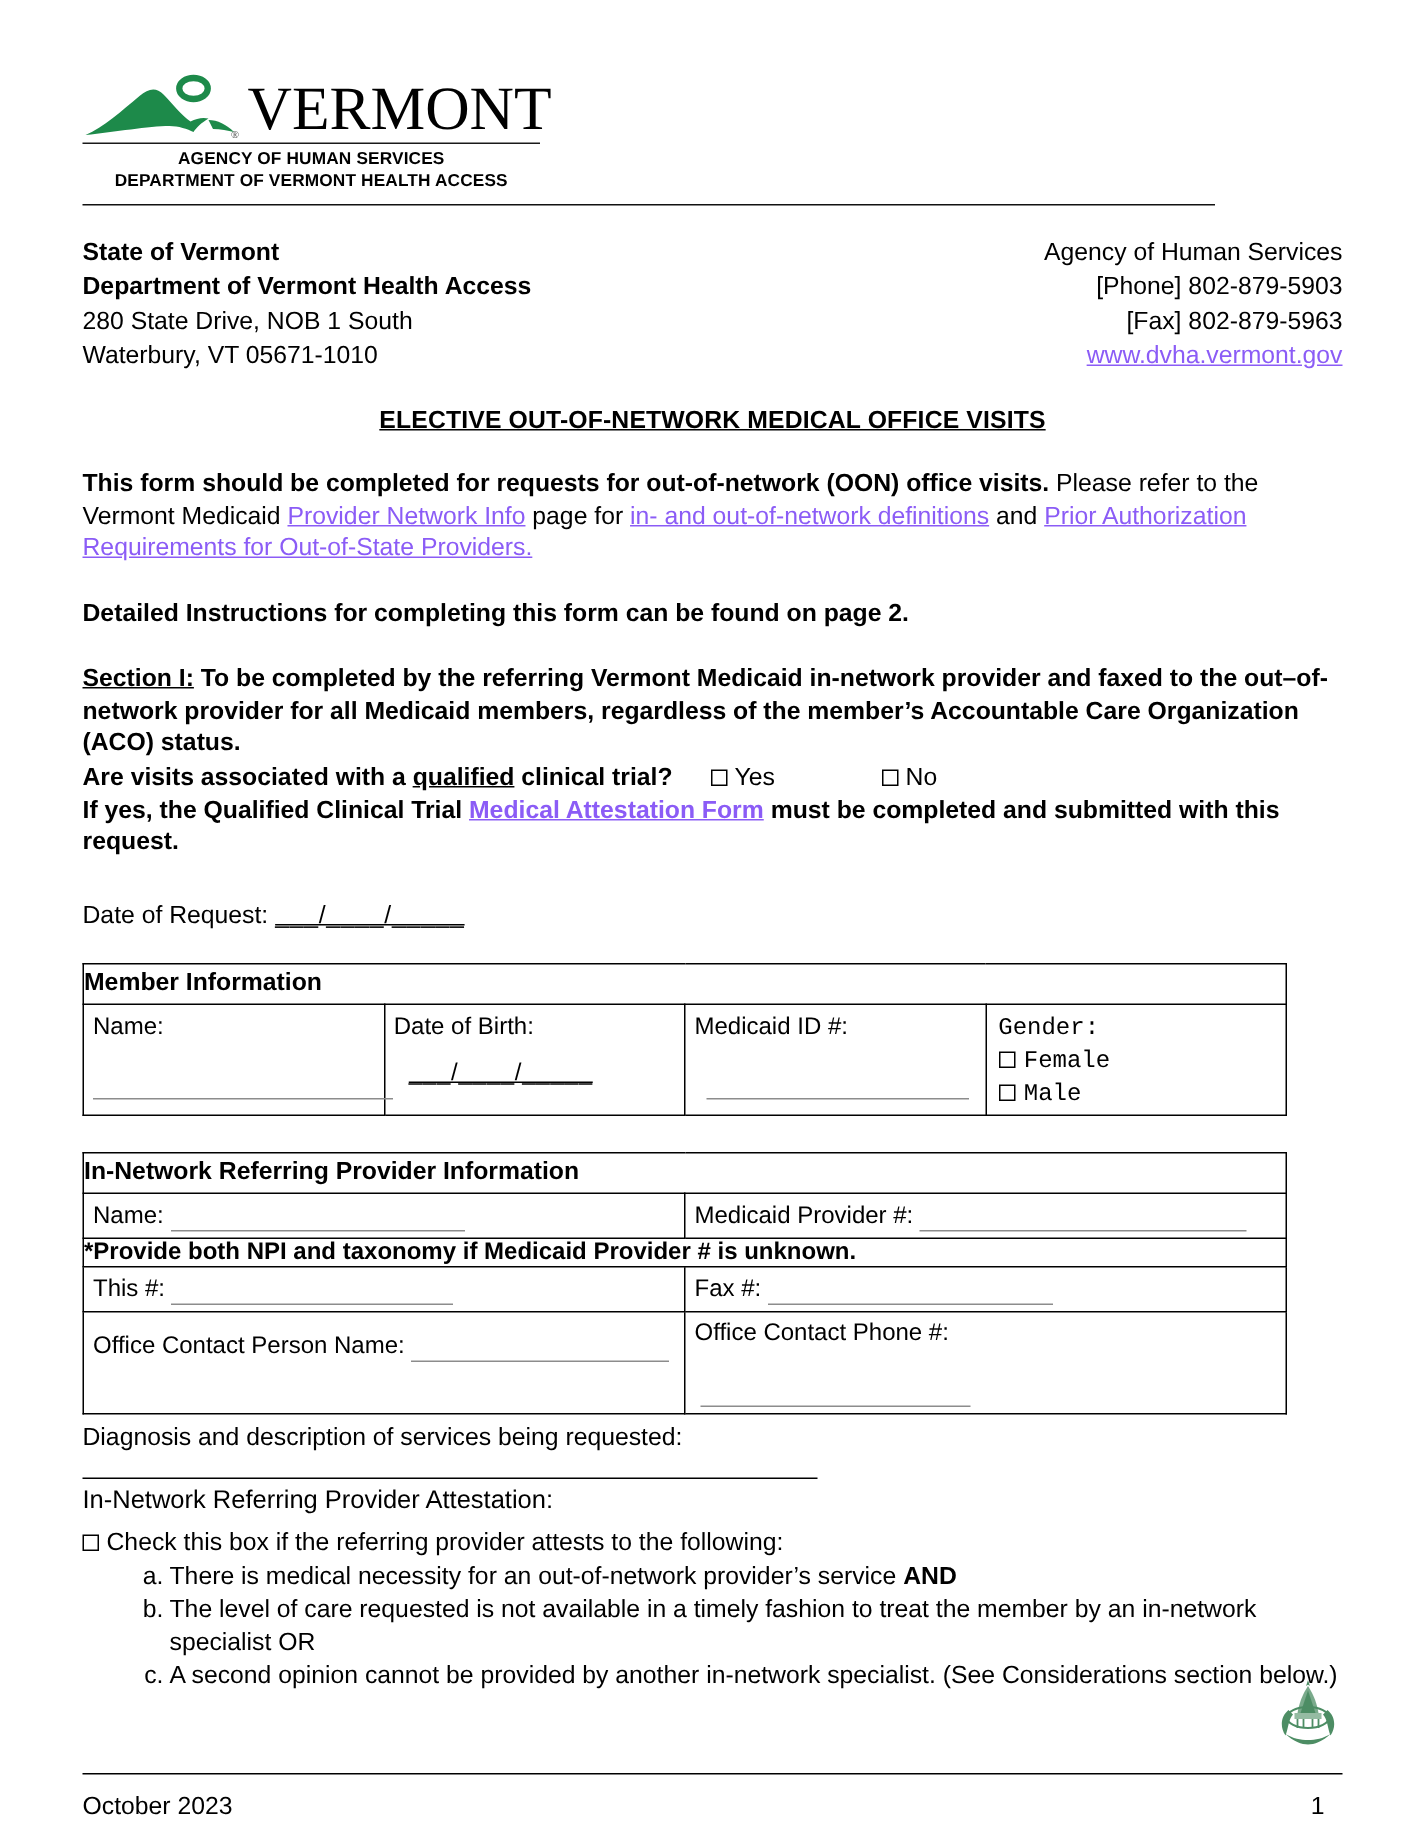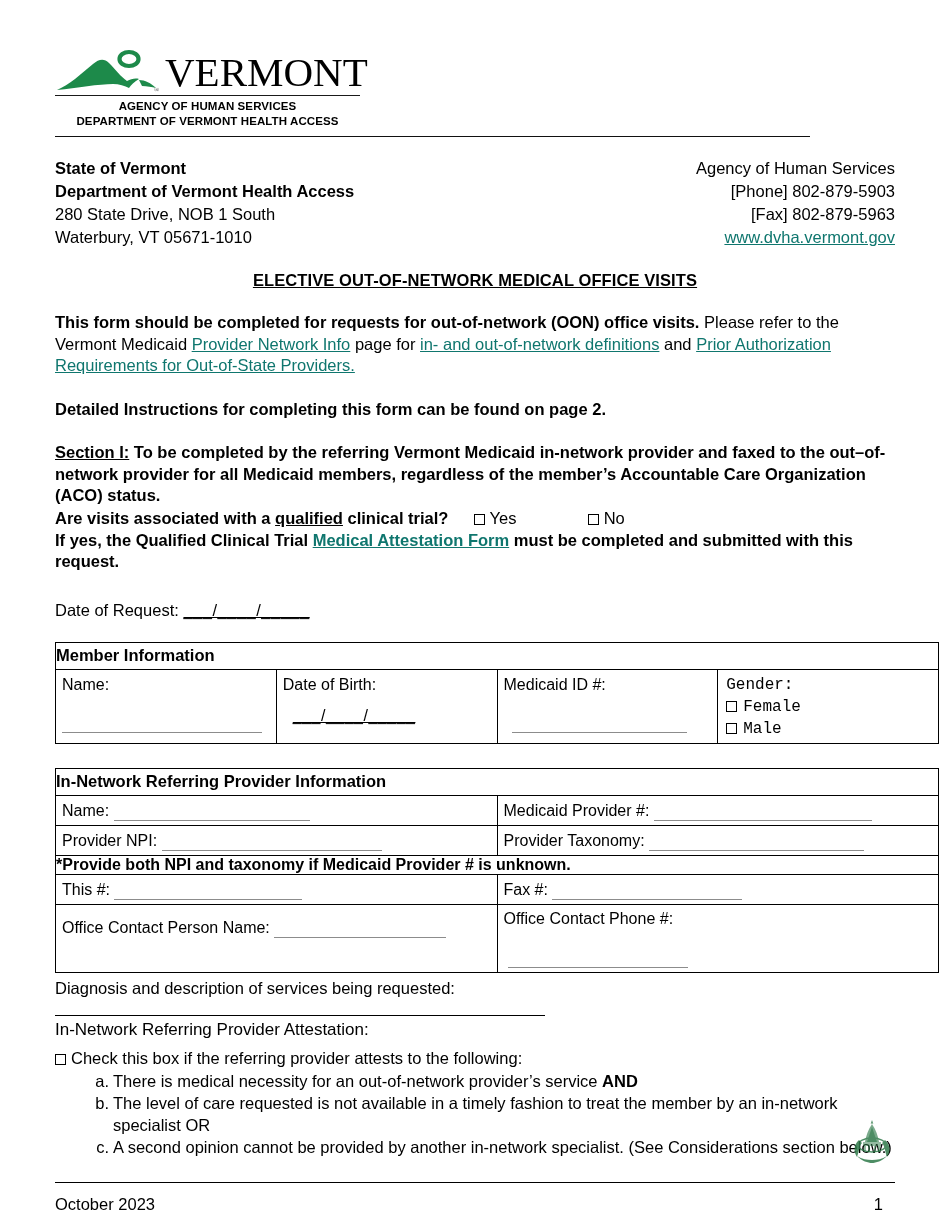--- a/index.html
+++ b/index.html
@@ -80,21 +80,21 @@
     display: flex;
     justify-content: space-between;
     margin-top: 20px;
     font-size: 16.5px;
     line-height: 23px;
   }
   .addr-left div, .addr-right div { white-space: nowrap; }
   .addr-right { text-align: right; }
   .bold { font-weight: bold; }
   a.link, .link {
-    color: #0f766e;
+    color: #8b5cf6;
     text-decoration: underline;
   }
 
   
   .doc-title {
     text-align: center;
     font-weight: bold;
     font-size: 16.5px;
     text-decoration: underline;
     margin-top: 22px;
@@ -128,21 +128,21 @@
 
   .date-request {
     font-size: 16.5px;
     margin-top: 28px;
   }
   .blank-u { text-decoration: underline; letter-spacing: 0.5px; }
 
   
   table.form {
     border-collapse: collapse;
-    width: 884px;
+    width: 803px;
     table-layout: fixed;
     font-size: 16px;
   }
   table.form td, table.form th {
     border: 1.3px solid #000;
     padding: 0;
     vertical-align: top;
     text-align: left;
   }
   .tbl-title {
@@ -342,30 +342,20 @@
       <td colspan="2" class="tbl-title">In-Network Referring Provider Information</td>
     </tr>
     <tr>
       <td style="width:372px;">
         <div class="cell"><span>Name:</span>
           <span class="uline" style="width:196px;"></span></div>
       </td>
       <td>
         <div class="cell"><span>Medicaid Provider #:</span>
           <span class="uline" style="width:218px;"></span></div>
-      </td>
-    </tr>
-    <tr>
-      <td>
-        <div class="cell"><span>Provider NPI:</span>
-          <span class="uline" style="width:220px;"></span></div>
-      </td>
-      <td>
-        <div class="cell"><span>Provider Taxonomy:</span>
-          <span class="uline" style="width:215px;"></span></div>
       </td>
     </tr>
     <tr>
       <td colspan="2" class="note-row">*Provide both NPI and taxonomy if Medicaid Provider # is unknown.</td>
     </tr>
     <tr>
       <td style="width:393px;">
         <div class="cell"><span>This #:</span>
           <span class="uline" style="width:188px;"></span></div>
       </td>

